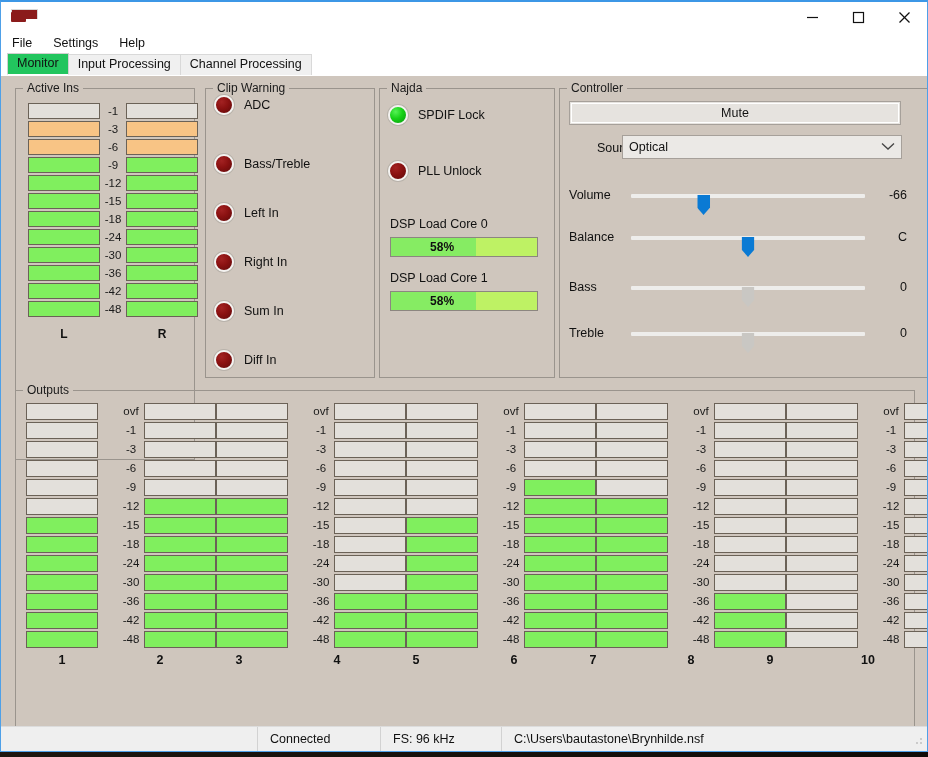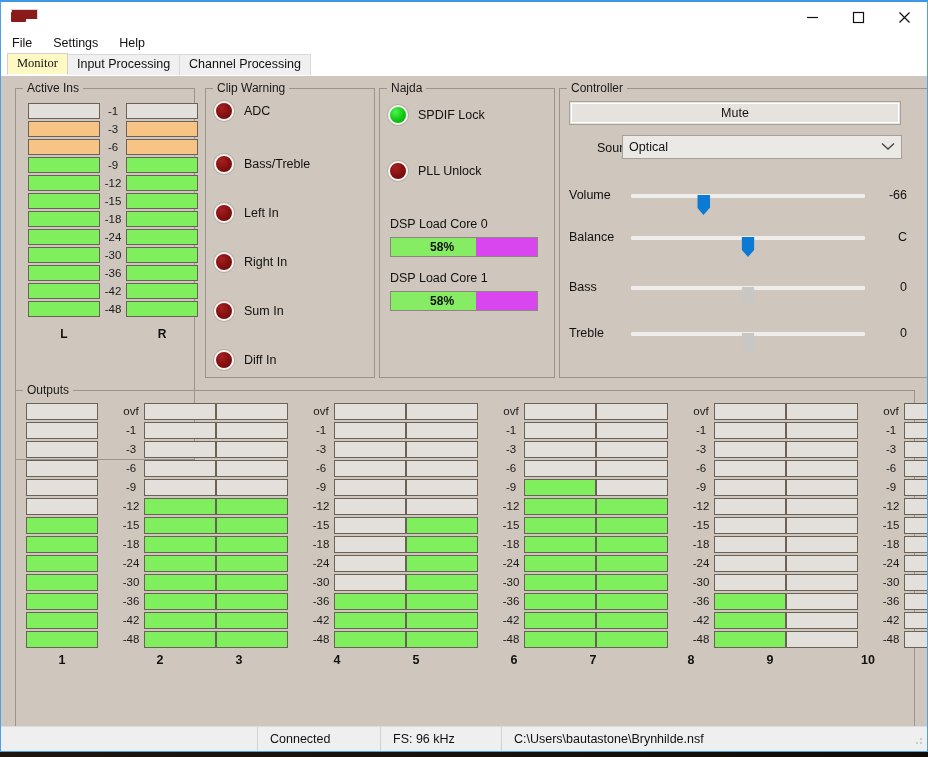--- a/index.html
+++ b/index.html
@@ -104,26 +104,25 @@
     color: #111;
     padding: 2px 9px 3px 9px;
     background: #f0f0f0;
     border: 1px solid #d9d9d9;
     border-bottom: none;
     margin-right: -1px;
     white-space: nowrap;
     line-height: 15px;
   }
   .tab.active {
-    background: #fef9c3;
+    background: #22c55e;
     border: 1px solid #d0d0d0;
     border-bottom: 1px solid #ffffff;
     position: relative;
     z-index: 2;
-    font-family: Liberation Serif, serif;
   }
   
   #client {
     flex: 1 1 auto;
     background: #cfc6bd;
     position: relative;
     overflow: hidden;
   }
   .group {
     position: absolute;
@@ -215,21 +214,21 @@
   .dsp-label {
     position: absolute;
     font-size: 12.5px;
     color: #111;
   }
   .progbar {
     position: absolute;
     height: 20px;
     box-sizing: border-box;
     border: 1px solid #8c8680;
-    background: #d946ef;
+    background: #bef264;
     overflow: hidden;
   }
   .progbar .fill {
     position: absolute; left: 0; top: 0; bottom: 0;
     background: #86ec63;
   }
   .progbar .ptext {
     position: absolute; inset: 0;
     display: flex; align-items: center; justify-content: center;
     font-size: 12px; font-weight: bold; color: #111;
@@ -439,21 +438,21 @@
             <div class="seg green"></div>
           </div>
         </div>
       <div class="ch-label" style="position:absolute; left:12px; top:238px; width:72px;">L</div>
       <div class="ch-label" style="position:absolute; left:110px; top:238px; width:72px;">R</div>
     </div>
 
     <div class="group" id="grp-clip">
       <div class="legend">Clip Warning</div>
       <div id="clip-leds">
-          <div class="led-row" style="top: 12px;">
+          <div class="led-row" style="top: 6px;">
             <div class="led red-off"></div>
             <div class="led-label">ADC</div>
           </div>
           <div class="led-row" style="top: 65px;">
             <div class="led red-off"></div>
             <div class="led-label">Bass/Treble</div>
           </div>
           <div class="led-row" style="top: 114px;">
             <div class="led red-off"></div>
             <div class="led-label">Left In</div>

